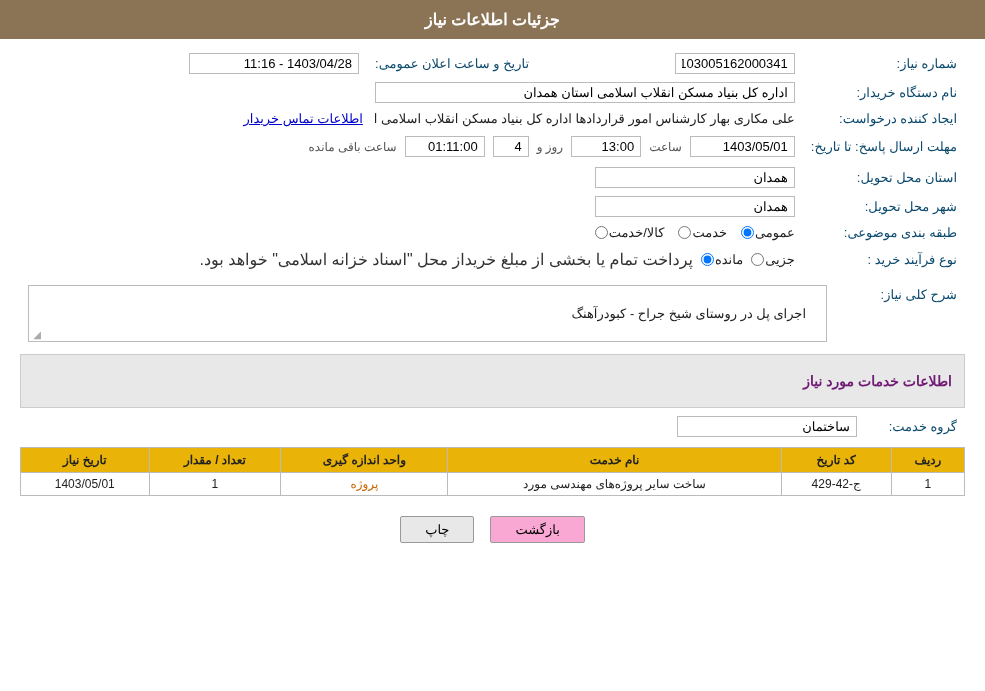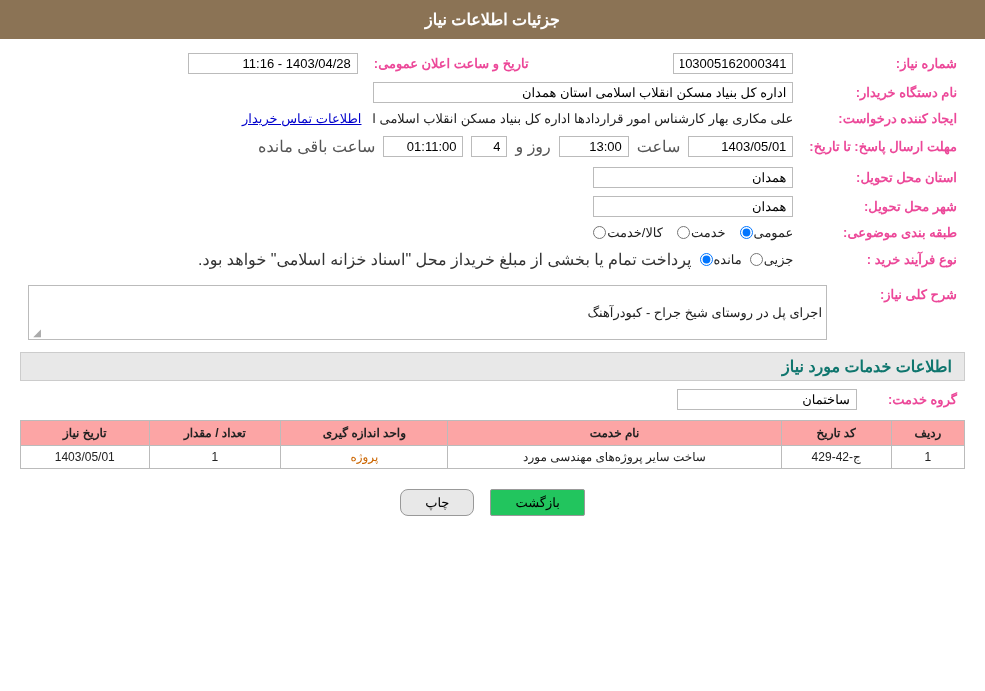--- a/index.html
+++ b/index.html
@@ -33,23 +33,23 @@
       border-collapse: collapse;
       margin-bottom: 6px;
     }
     .info-table td {
       padding: 4px 8px;
       vertical-align: middle;
       font-size: 13px;
     }
     .label-cell {
       text-align: right;
-      color: #ec4899;
+      color: #0c4a6e;
       white-space: nowrap;
-      font-weight: bold;
+      font-weight: normal;
       width: 130px;
     }
     .value-cell {
       text-align: right;
     }
     .input-box {
       border: 1px solid #bbb;
       background: #fff;
       padding: 2px 6px;
       font-size: 13px;
@@ -60,29 +60,29 @@
       width: 120px;
     }
     .blue-link {
       color: #0000cc;
       text-decoration: underline;
       cursor: pointer;
     }
     .section-header {
       background: #e8e8e8;
       border: 1px solid #ccc;
-      padding: 4px 12px;
-      font-size: 16px;
+      padding: 18px 12px;
+      font-size: 14px;
       font-weight: bold;
-      color: #0f766e;
+      color: #701a75;
       margin: 8px 0 4px 0;
       text-align: right;
     }
     .small-label {
-      font-size: 16px;
+      font-size: 12px;
       color: #555;
     }
     .radio-group {
       display: flex;
       gap: 14px;
       direction: rtl;
       align-items: center;
     }
     .radio-item {
       display: flex;
@@ -93,21 +93,21 @@
       color: #333;
       font-size: 16px;
     }
     .services-table {
       width: 100%;
       border-collapse: collapse;
       margin: 6px 0;
       font-size: 12px;
     }
     .services-table th {
-      background: #fca5a5;
+      background: #eab308;
       border: 1px solid #bbb;
       padding: 5px 8px;
       text-align: center;
       font-weight: bold;
     }
     .services-table td {
       border: 1px solid #bbb;
       padding: 4px 8px;
       text-align: center;
     }
@@ -123,40 +123,39 @@
     .btn {
       padding: 5px 24px;
       font-size: 13px;
       font-family: Tahoma, Arial, sans-serif;
       cursor: pointer;
       border: 1px solid #999;
       border-radius: 2px;
     }
     .btn-print {
       background: #e8e8e8;
-      border-radius: 8px;
     }
     .btn-back {
-      background: #22c55e;
+      background: #f9a8d4;
     }
     .content-area {
       position: relative;
     }
     .row-flex {
       display: flex;
       align-items: center;
       gap: 8px;
       direction: rtl;
       padding: 2px 0;
     }
     .description-area {
       border: 1px solid #bbb;
       background: #fff;
       min-height: 55px;
-      padding: 4px;
+      padding: 20px;
       font-size: 13px;
       direction: rtl;
       position: relative;
       display: flex;
       align-items: center;
     }
     .description-area .resize-handle {
       position: absolute;
       bottom: 0;
       left: 0;

